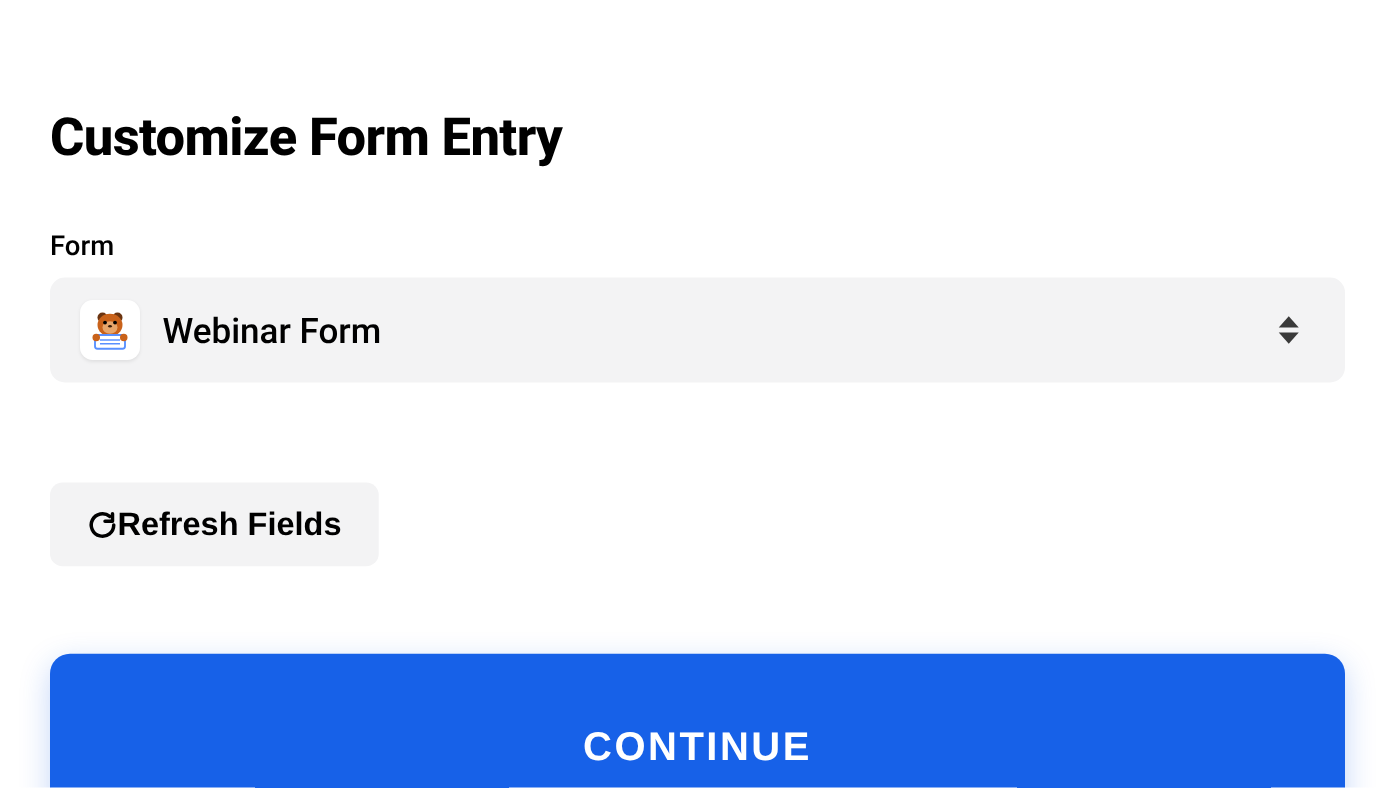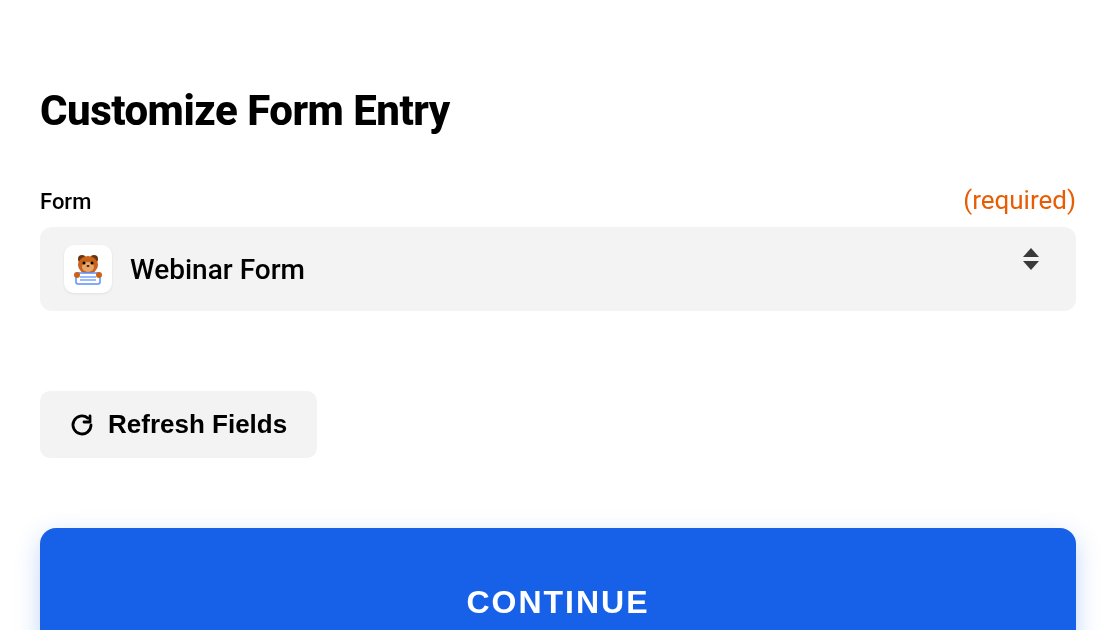--- a/index.html
+++ b/index.html
@@ -40,21 +40,21 @@
       font-size: 26px;
       font-weight: 400;
       color: #e85d04;
     }
     .select-box {
       width: 100%;
       background: #f3f3f4;
       border-radius: 12px;
       padding: 18px 24px;
       display: flex;
-      align-items: flex-start;
+      align-items: center;
       justify-content: space-between;
       cursor: pointer;
       margin-bottom: 80px;
     }
     .select-left {
       display: flex;
       align-items: center;
       gap: 18px;
     }
     .app-icon {
@@ -96,21 +96,20 @@
     .arrow-down {
       width: 0;
       height: 0;
       border-left: 8px solid transparent;
       border-right: 8px solid transparent;
       border-top: 9px solid #3a3a3a;
     }
     .refresh-button {
       display: inline-flex;
       align-items: center;
-      gap: 14px;
       background: #f3f3f4;
       border: none;
       border-radius: 10px;
       padding: 18px 30px;
       font-size: 26px;
       font-weight: 700;
       color: #000000;
       cursor: pointer;
       margin-bottom: 70px;
     }
@@ -133,21 +132,20 @@
     }
   </style>
 </head>
 <body>
 
 <div class="container">
   <h1 class="title">Customize Form Entry</h1>
 
   <div class="form-label-row">
     <span class="form-label">Form</span>
-    <span class="required-tag">(required)</span>
   </div>
 
   <div class="select-box">
     <div class="select-left">
       <div class="app-icon">
         <svg viewBox="0 0 36 36">
 
           <circle cx="12" cy="8" r="4" fill="#6b3410"></circle>
           <circle cx="24" cy="8" r="4" fill="#6b3410"></circle>
           <ellipse cx="18" cy="14" rx="10" ry="9" fill="#c9621a"></ellipse>

